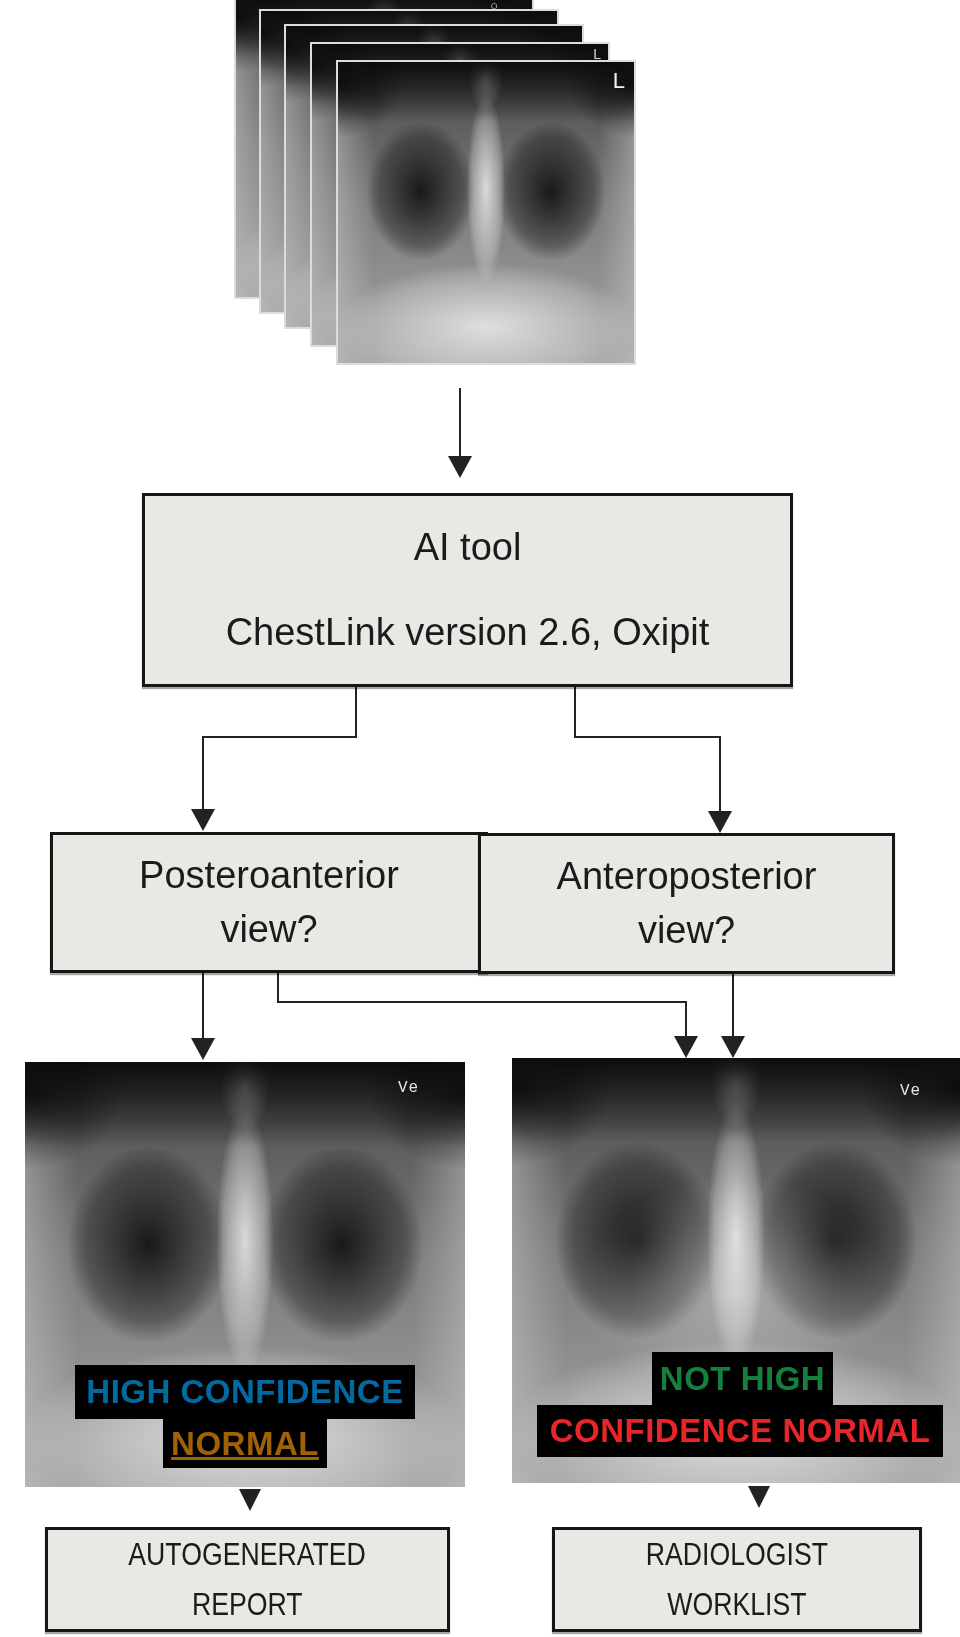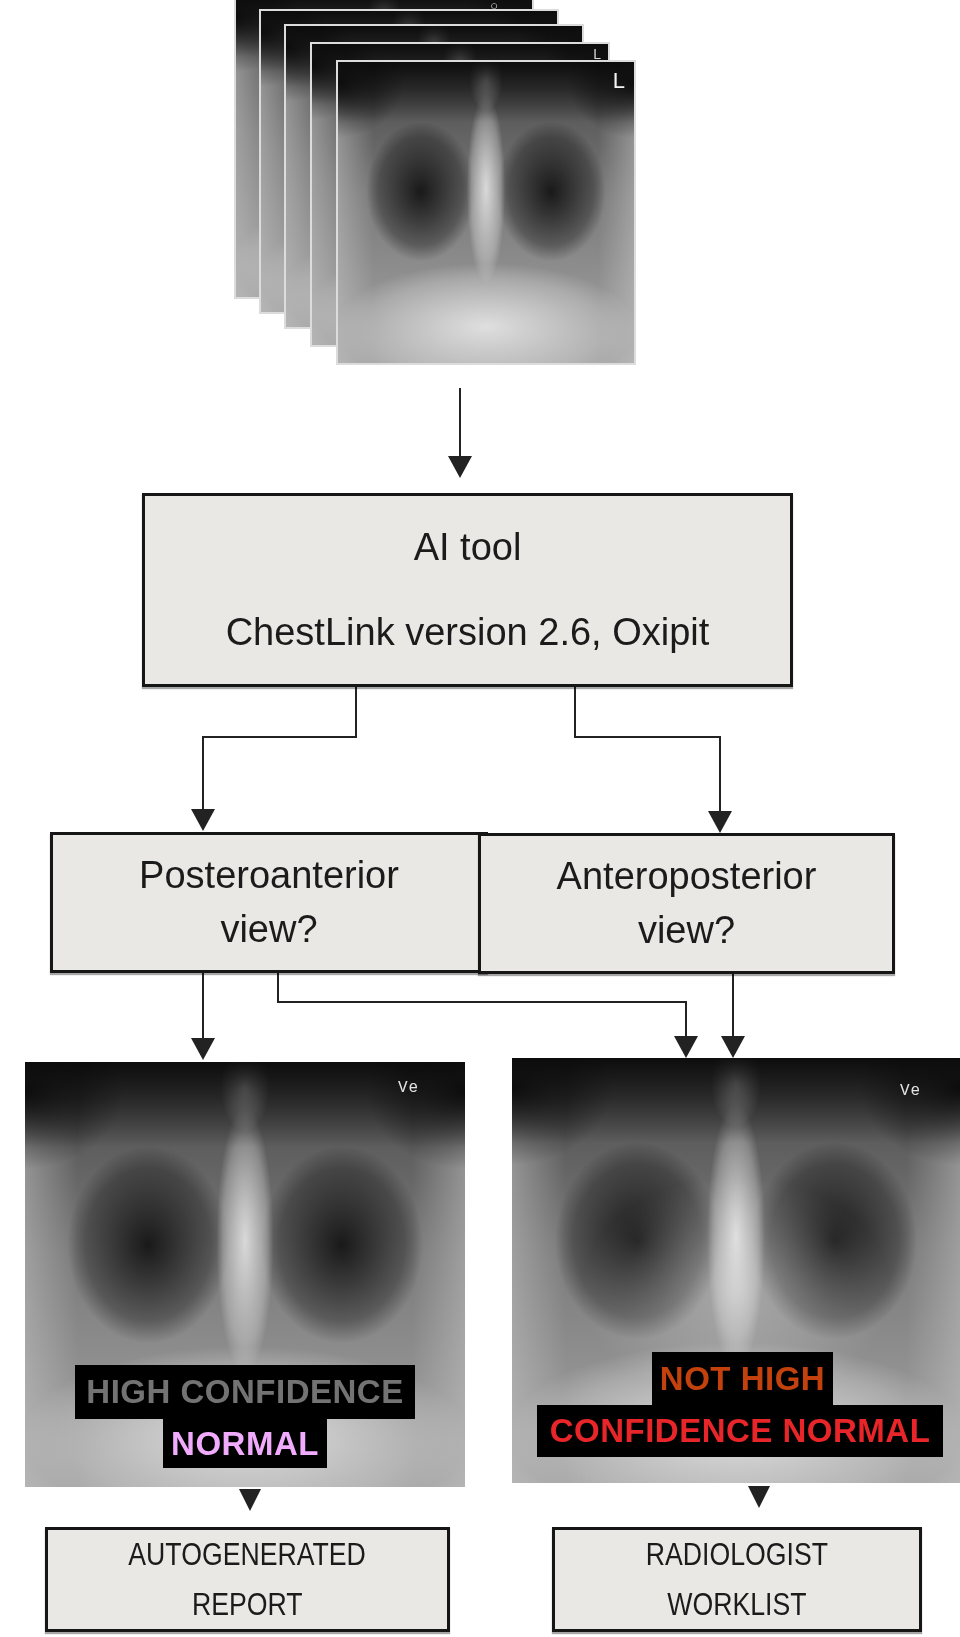--- a/index.html
+++ b/index.html
@@ -159,27 +159,27 @@
     <div>Posteroanterior</div>
     <div>view?</div>
   </div>
   <div class="node node--ap">
     <div>Anteroposterior</div>
     <div>view?</div>
   </div>
 
   <div class="xray xray--pa" style="left:25px; top:1062px; width:440px; height:425px;">
     <span class="marker marker--ve">Ve</span>
-    <div class="band band--hc1" style="color: #737373;">HIGH CONFIDENCE</div>
-    <div class="band band--hc2" style="color: #f0abfc;">NORMAL</div>
+    <div class="band band--hc1" style="color: #0369a1;">HIGH CONFIDENCE</div>
+    <div class="band band--hc2" style="color: #a16207; text-decoration: underline;">NORMAL</div>
   </div>
 
   <div class="xray xray--ap" style="left:512px; top:1058px; width:448px; height:425px;">
     <span class="marker marker--ve">Ve</span>
-    <div class="band band--nh1" style="color: #c2410c;">NOT HIGH</div>
+    <div class="band band--nh1" style="color: #15803d;">NOT HIGH</div>
     <div class="band band--nh2" style="color: rgb(232, 37, 41); text-align: center;">CONFIDENCE NORMAL</div>
   </div>
 
   <div class="node node--outcome node--report">
     <div class="condensed">AUTOGENERATED</div>
     <div class="condensed">REPORT</div>
   </div>
   <div class="node node--outcome node--worklist">
     <div class="condensed">RADIOLOGIST</div>
     <div class="condensed">WORKLIST</div>

